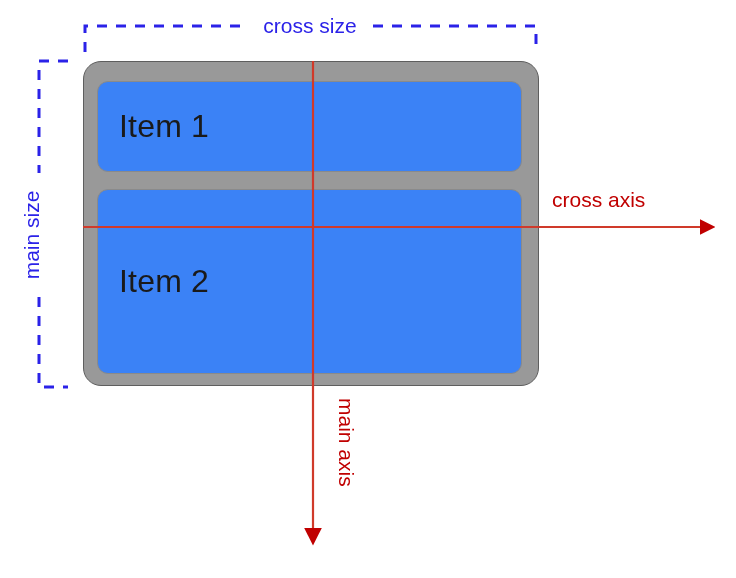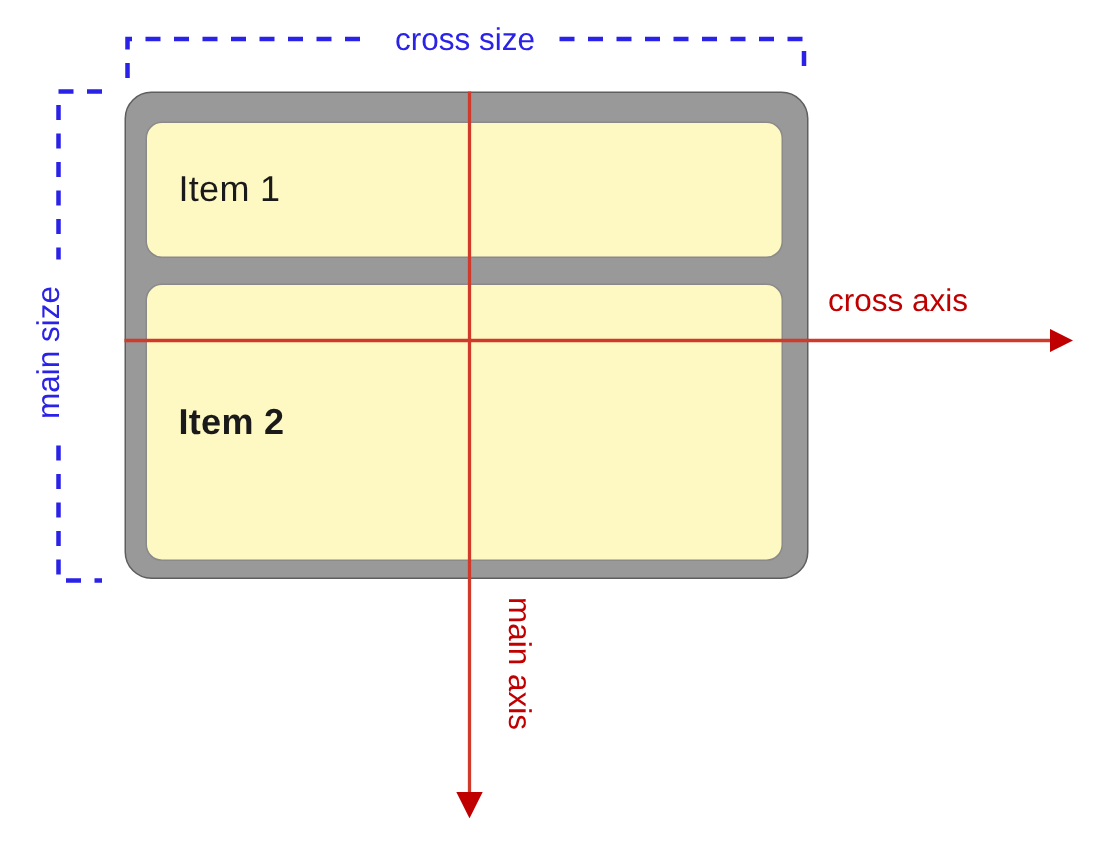--- a/index.html
+++ b/index.html
@@ -36,32 +36,32 @@
     border: 1px solid #5e5e5e;
     border-radius: 18px;
     padding: 19px 16px 11px 13px;
     display: flex;
     flex-direction: column;
     justify-content: flex-start;
     gap: 17px;
   }
   .flex-item {
     box-sizing: border-box;
-    background: #fef9c3;
+    background: #3b82f6;
     border: 1px solid #8a8a8a;
     border-radius: 11px;
     display: flex;
     align-items: center;
     padding-left: 21px;
     color: #1a1a1a;
-    font-size: 24px;
+    font-size: 32px;
     letter-spacing: 0.2px;
   }
   .flex-item.item-1 { height: 101px; }
-  .flex-item.item-2 { height: 204px; font-weight: bold; }
+  .flex-item.item-2 { height: 204px; }
 
   .svg-label {
     font-family: "Liberation Sans", sans-serif;
     font-size: 21px;
   }
   .label-blue { fill: #2b22e8; }
   .label-red  { fill: #c00000; }
 </style>
 </head>
 <body>

